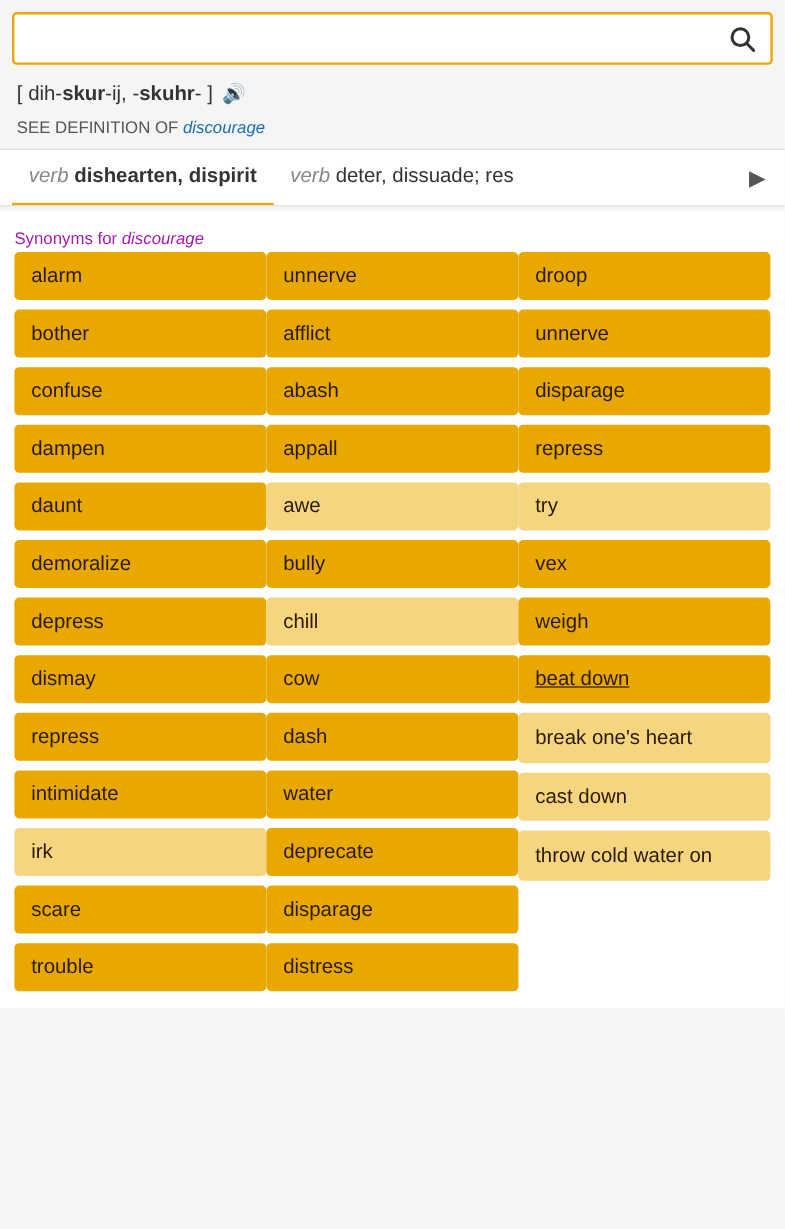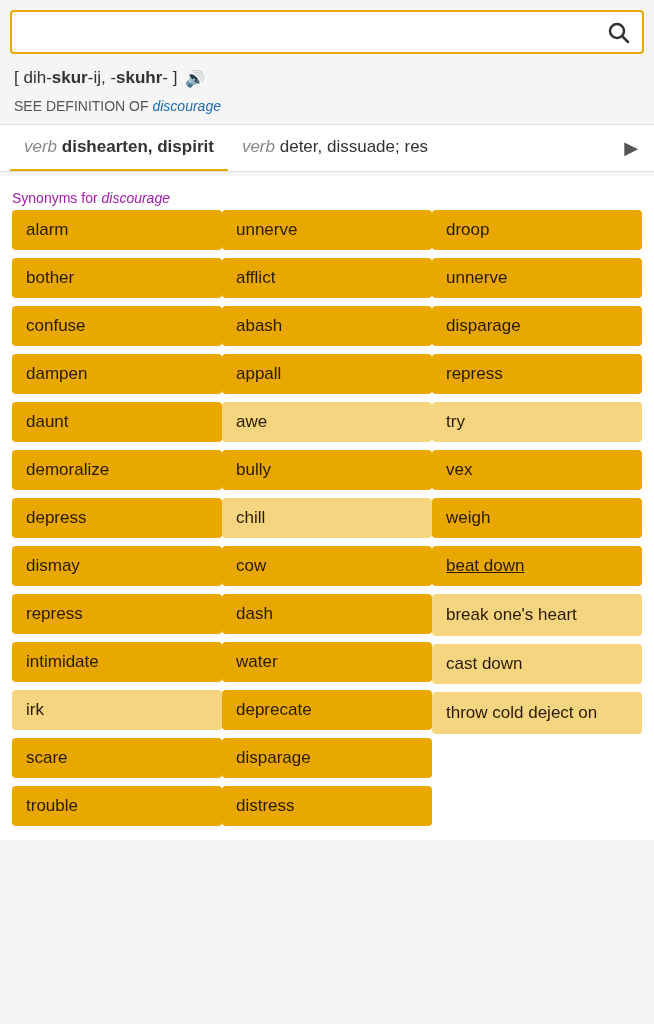--- a/index.html
+++ b/index.html
@@ -236,16 +236,16 @@
       <span class="tag tag-dark">droop</span>
       <span class="tag tag-dark">unnerve</span>
       <span class="tag tag-dark">disparage</span>
       <span class="tag tag-dark">repress</span>
       <span class="tag tag-light">try</span>
       <span class="tag tag-dark">vex</span>
       <span class="tag tag-dark">weigh</span>
       <span class="tag tag-dark tag-underline">beat down</span>
       <span class="tag tag-light tag-multiline">break one's heart</span>
       <span class="tag tag-light">cast down</span>
-      <span class="tag tag-light tag-multiline">throw cold deject on</span>
+      <span class="tag tag-light tag-multiline">throw cold water on</span>
     </div>
   </div>
 </div>
 
 </body></html>

